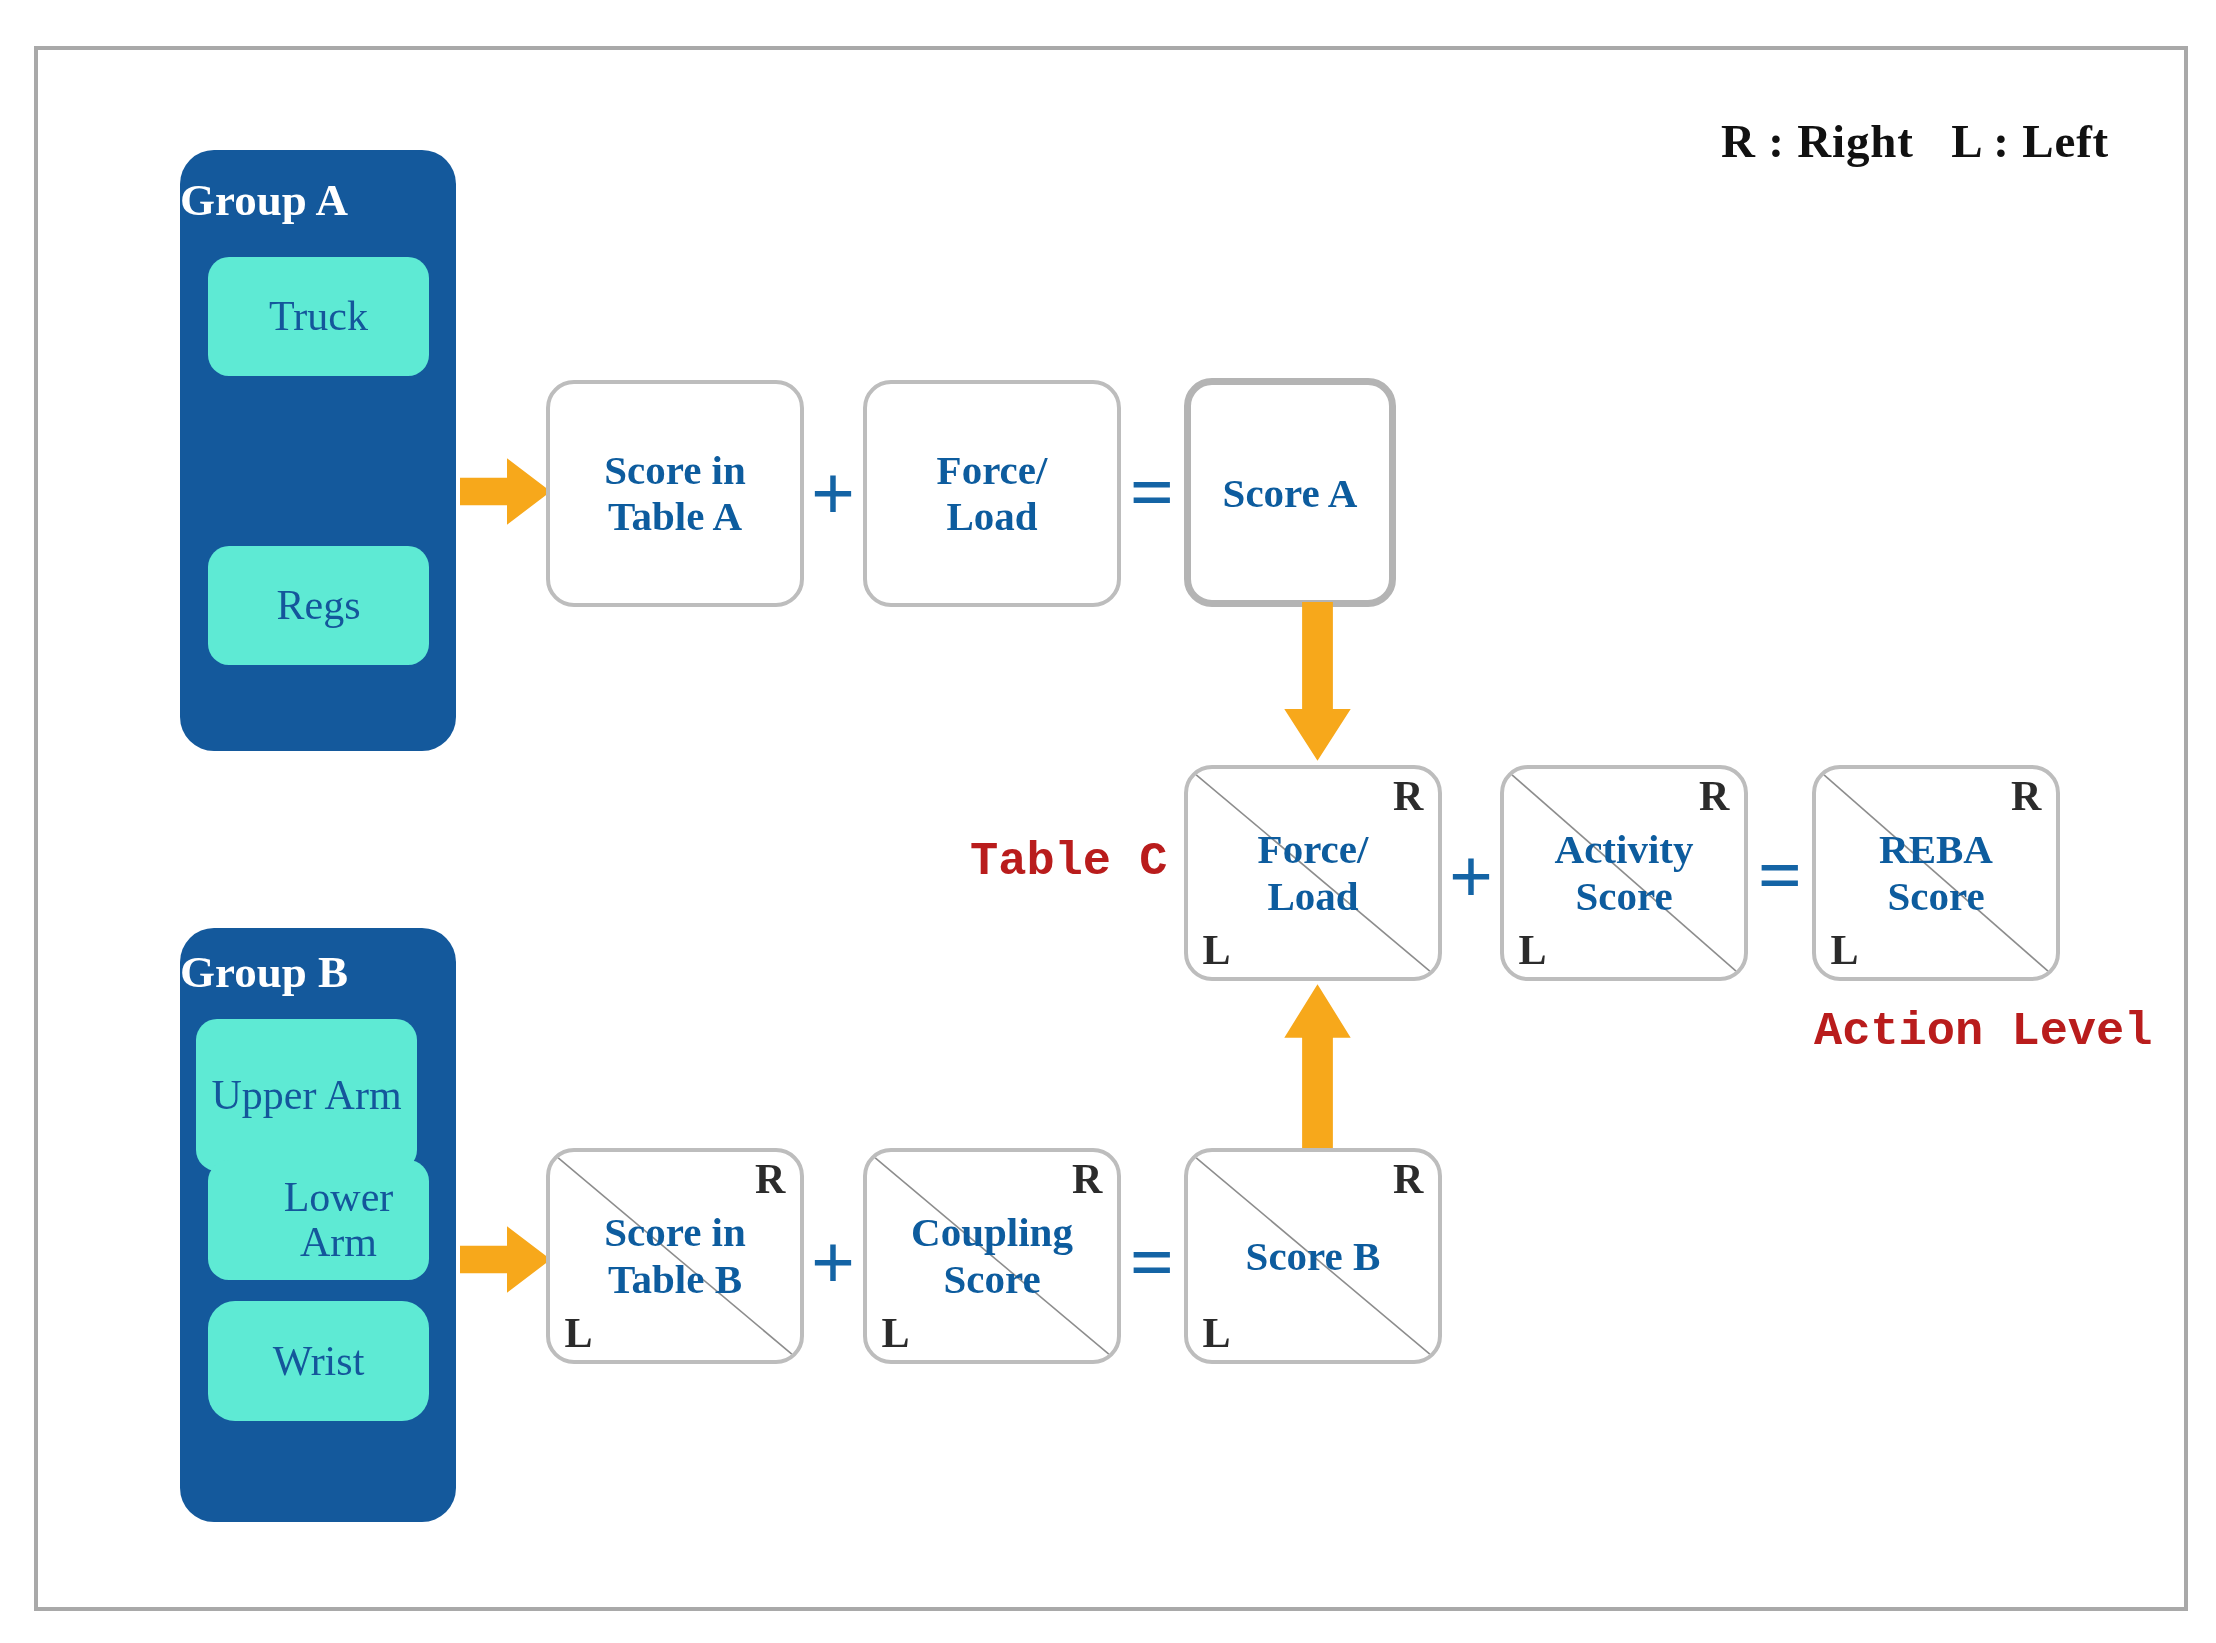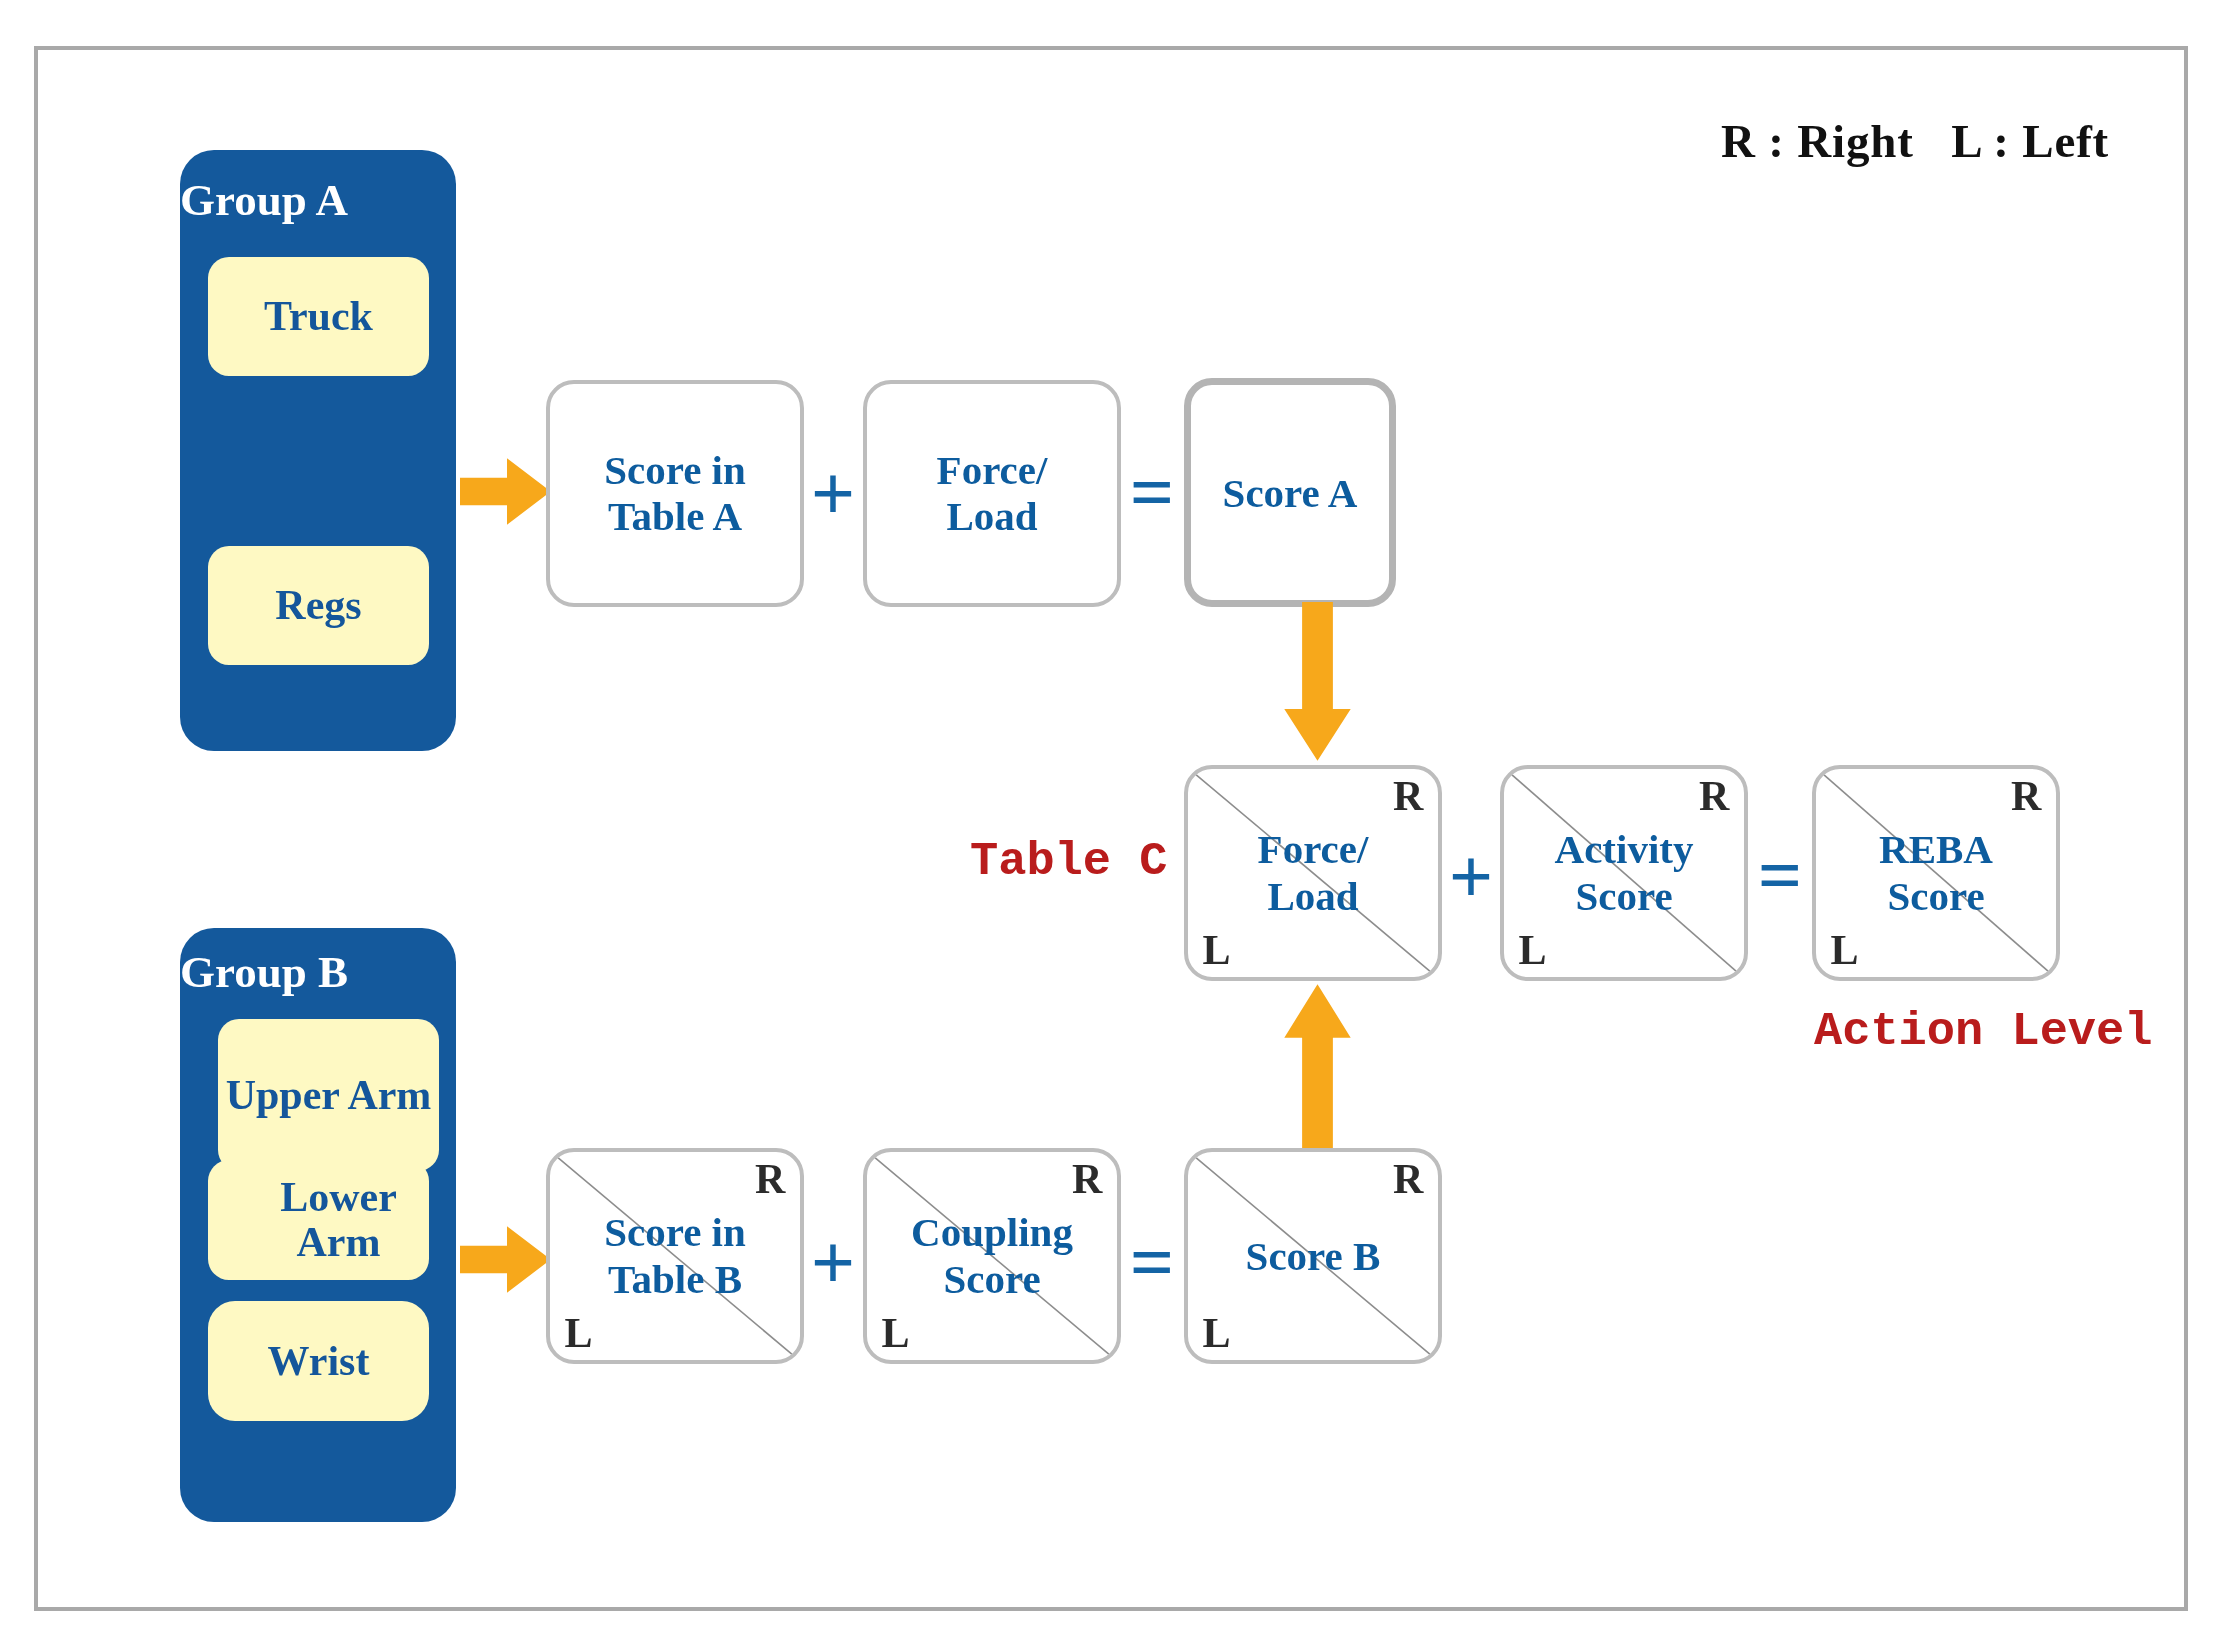--- a/index.html
+++ b/index.html
@@ -28,23 +28,23 @@
   .group-panel{
     position:absolute;background:#14599c;border-radius:34px;
     box-sizing:border-box;
   }
   .group-title{
     position:absolute;left:0;width:100%;text-align:left;
     color:#ffffff;font-weight:bold;font-size:45px;
     font-family:"Liberation Serif",serif;
   }
   .group-chip{
-    position:absolute;background:#fef9c3;border-radius:21px;
+    position:absolute;background:#5eead4;border-radius:21px;
     display:flex;align-items:center;justify-content:center;
-    color:#14569b;font-weight:bold;font-size:42px;line-height:1.06;
+    color:#14569b;font-weight:normal;font-size:42px;line-height:1.06;
     text-align:center;font-family:"Liberation Serif",serif;
     box-sizing:border-box;
   }
 
   
   .pbox{
     position:absolute;background:#ffffff;
     border:4.9px solid #bdbdbd;border-radius:28px;
     box-sizing:border-box;overflow:hidden;
   }
@@ -172,21 +172,21 @@
   <div class="cap" style="left:1814px;top:1005px;">Action Level</div>
 
   <div class="arrow" style="left:1281px;top:981px;width:73px;height:170px;">
     <svg width="73" height="170" viewBox="0 0 90 210">
       <path d="M45,4 L86,70 L64,70 L64,208 L26,208 L26,70 L4,70 Z" fill="#f7a81b"></path>
     </svg>
   </div>
 
   <div class="group-panel" style="left:180px;top:928px;width:276px;height:594px;">
     <div class="group-title" style="top:18px;">Group B</div>
-    <div class="group-chip" style="left:38px;top:91px;width:221px;height:152px;">Upper
+    <div class="group-chip" style="left:16px;top:91px;width:221px;height:152px;">Upper
 Arm</div>
     <div class="group-chip" style="left:28px;top:232px;width:221px;height:120px;padding-left:40px;">Lower
 Arm</div>
     <div class="group-chip" style="left:28px;top:373px;width:221px;height:120px;border-radius:27px;">Wrist</div>
   </div>
 
   <div class="arrow" style="left:460px;top:1223px;width:94px;height:73px;">
     <svg width="94" height="73" viewBox="0 0 116 90">
       <path d="M0,28 L58,28 L58,4 L112,45 L58,86 L58,62 L0,62 Z" fill="#f7a81b"></path>
     </svg>

